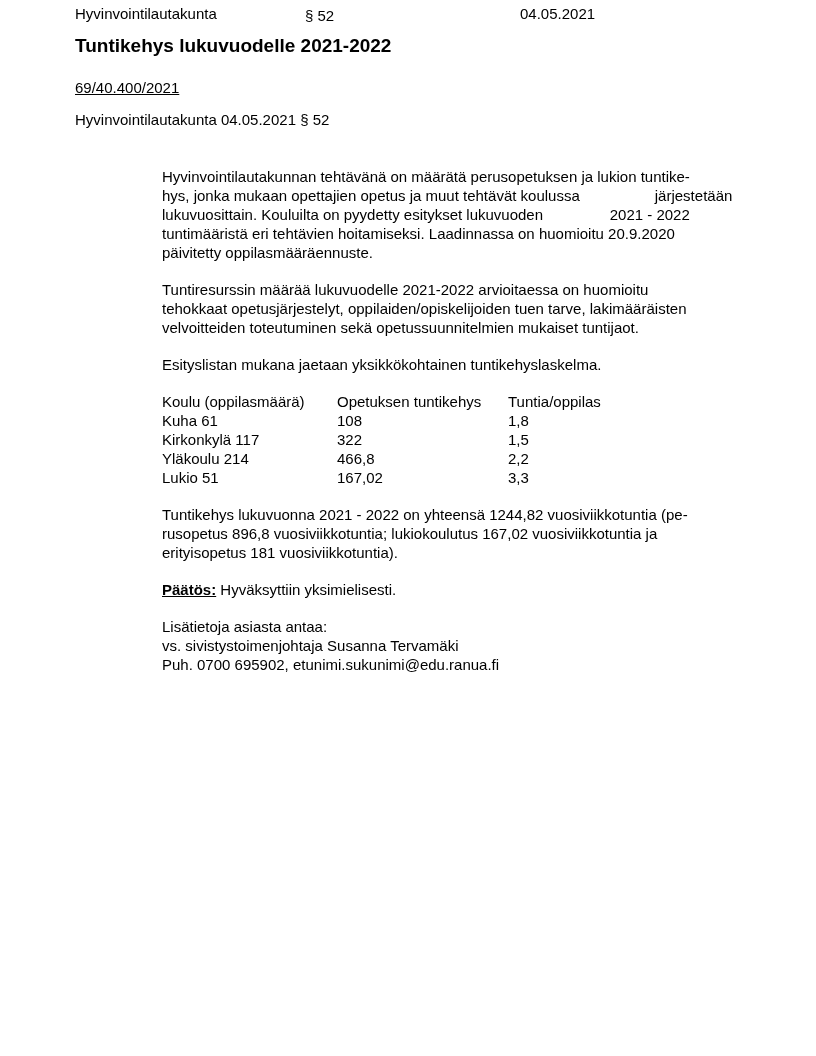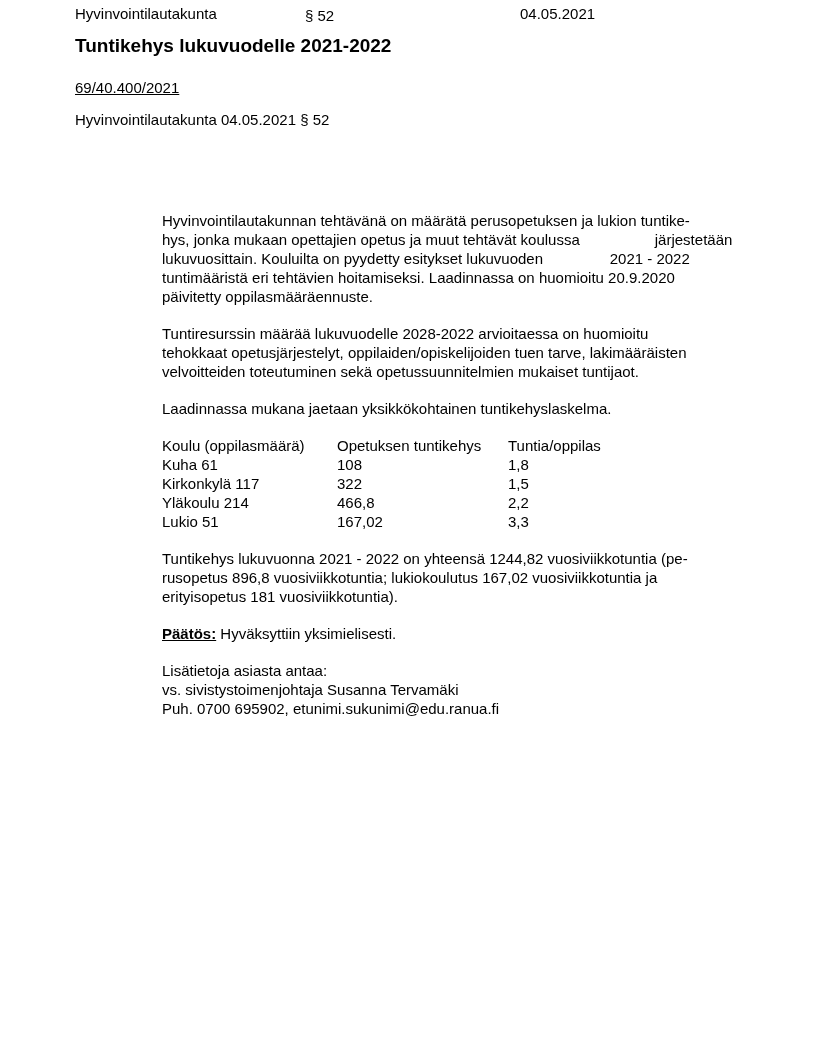--- a/index.html
+++ b/index.html
@@ -20,21 +20,20 @@
     font-size: 19px;
     font-weight: bold;
     line-height: 22px;
     white-space: pre;
   }
   .body-col {
     position: absolute;
     left: 162px;
     top: 167px;
     width: 600px;
-    margin-top: 44px;
   }
   .para {
     white-space: pre;
     margin: 0 0 18px 0;
   }
   .bu {
     font-weight: bold;
     text-decoration: underline;
   }
   .tbl {
@@ -63,25 +62,25 @@
   <div class="abs" style="left:75px; top:110px;">Hyvinvointilautakunta 04.05.2021 § 52</div>
 
   <div class="body-col">
 
     <div class="para">Hyvinvointilautakunnan tehtävänä on määrätä perusopetuksen ja lukion tuntike-
 hys, jonka mukaan opettajien opetus ja muut tehtävät koulussa                  järjestetään
 lukuvuosittain. Kouluilta on pyydetty esitykset lukuvuoden                2021 - 2022
 tuntimääristä eri tehtävien hoitamiseksi. Laadinnassa on huomioitu 20.9.2020
 päivitetty oppilasmääräennuste.</div>
 
-    <div class="para">Tuntiresurssin määrää lukuvuodelle 2028-2022 arvioitaessa on huomioitu
+    <div class="para">Tuntiresurssin määrää lukuvuodelle 2021-2022 arvioitaessa on huomioitu
 tehokkaat opetusjärjestelyt, oppilaiden/opiskelijoiden tuen tarve, lakimääräisten
 velvoitteiden toteutuminen sekä opetussuunnitelmien mukaiset tuntijaot.</div>
 
-    <div class="para">Laadinnassa mukana jaetaan yksikkökohtainen tuntikehyslaskelma.</div>
+    <div class="para">Esityslistan mukana jaetaan yksikkökohtainen tuntikehyslaskelma.</div>
 
 
     <div class="tbl">
       <div class="cell">Koulu (oppilasmäärä)</div>
       <div class="cell">Opetuksen tuntikehys</div>
       <div class="cell">Tuntia/oppilas</div>
 
       <div class="cell">Kuha 61</div>
       <div class="cell">108</div>
       <div class="cell">1,8</div>

